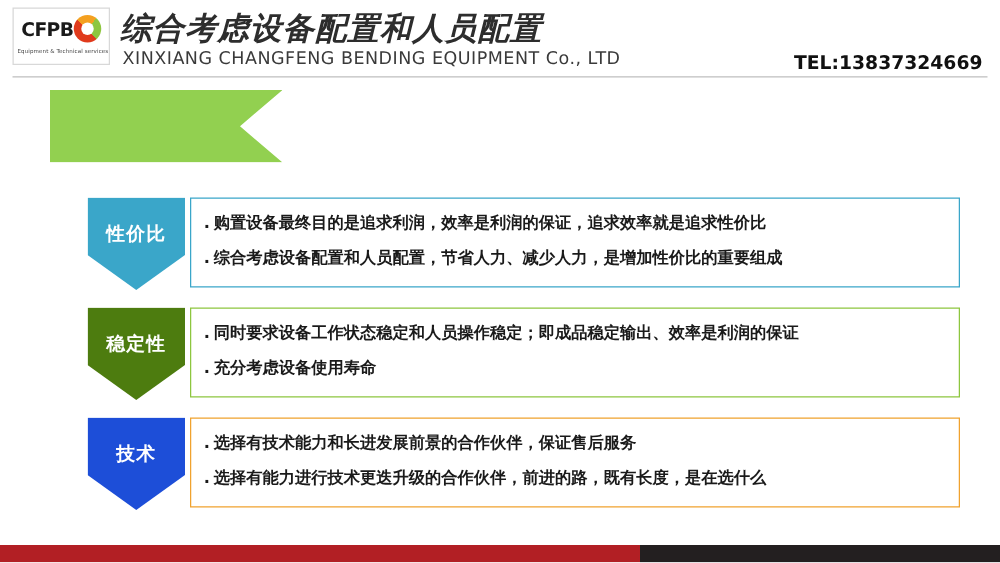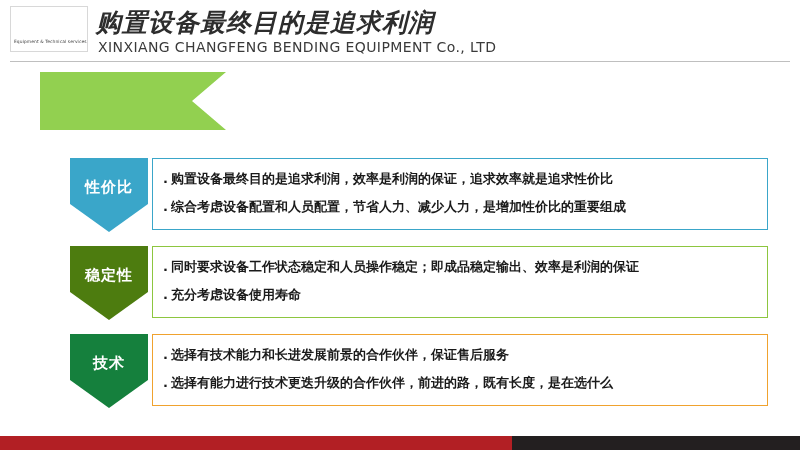--- a/index.html
+++ b/index.html
@@ -161,21 +161,21 @@
   .arrow-label {
     margin-top: 20px;
     font-family: Liberation Serif, serif;
     font-weight: bold;
     font-size: 15px;
     color: #ffffff;
     letter-spacing: 1px;
   }
   .arrow-1 { background: #3aa6c9; }
   .arrow-2 { background: #4d7c0f; }
-  .arrow-3 { background: #15803d; }
+  .arrow-3 { background: #1d4ed8; }
 
   .panel {
     position: absolute;
     left: 82px; top: 0;
     width: 616px;
     height: 72px;
     background: #ffffff;
     border: 1px solid #3aa6c9;
     box-sizing: border-box;
     padding: 6px 8px 0 10px;
@@ -212,24 +212,29 @@
   .footer-red { width: 64%; height: 14px; background: #b21f24; }
   .footer-dark { width: 36%; height: 14px; background: #231f20; }
 </style>
 </head>
 <body>
 
 <div class="slide">
 
   <div class="header">
     <div class="logo-box">
+      <div class="logo-mark">
+        <span class="logo-cfpb">CFPB</span>
+        <span class="logo-swirl"></span>
+      </div>
       <div class="logo-tag">Equipment &amp; Technical services</div>
     </div>
-    <div class="company-cn">购置设备最终目的是追求利润</div>
+    <div class="company-cn">综合考虑设备配置和人员配置</div>
     <div class="company-en">XINXIANG CHANGFENG BENDING EQUIPMENT Co., LTD</div>
+    <div class="tel">TEL:13837324669</div>
     <div class="header-rule"></div>
   </div>
 
   <div class="title-banner"></div>
 
   <div class="row row-1">
     <div class="arrow arrow-1">
       <span class="arrow-label">性价比</span>
     </div>
     <div class="panel panel-1">

